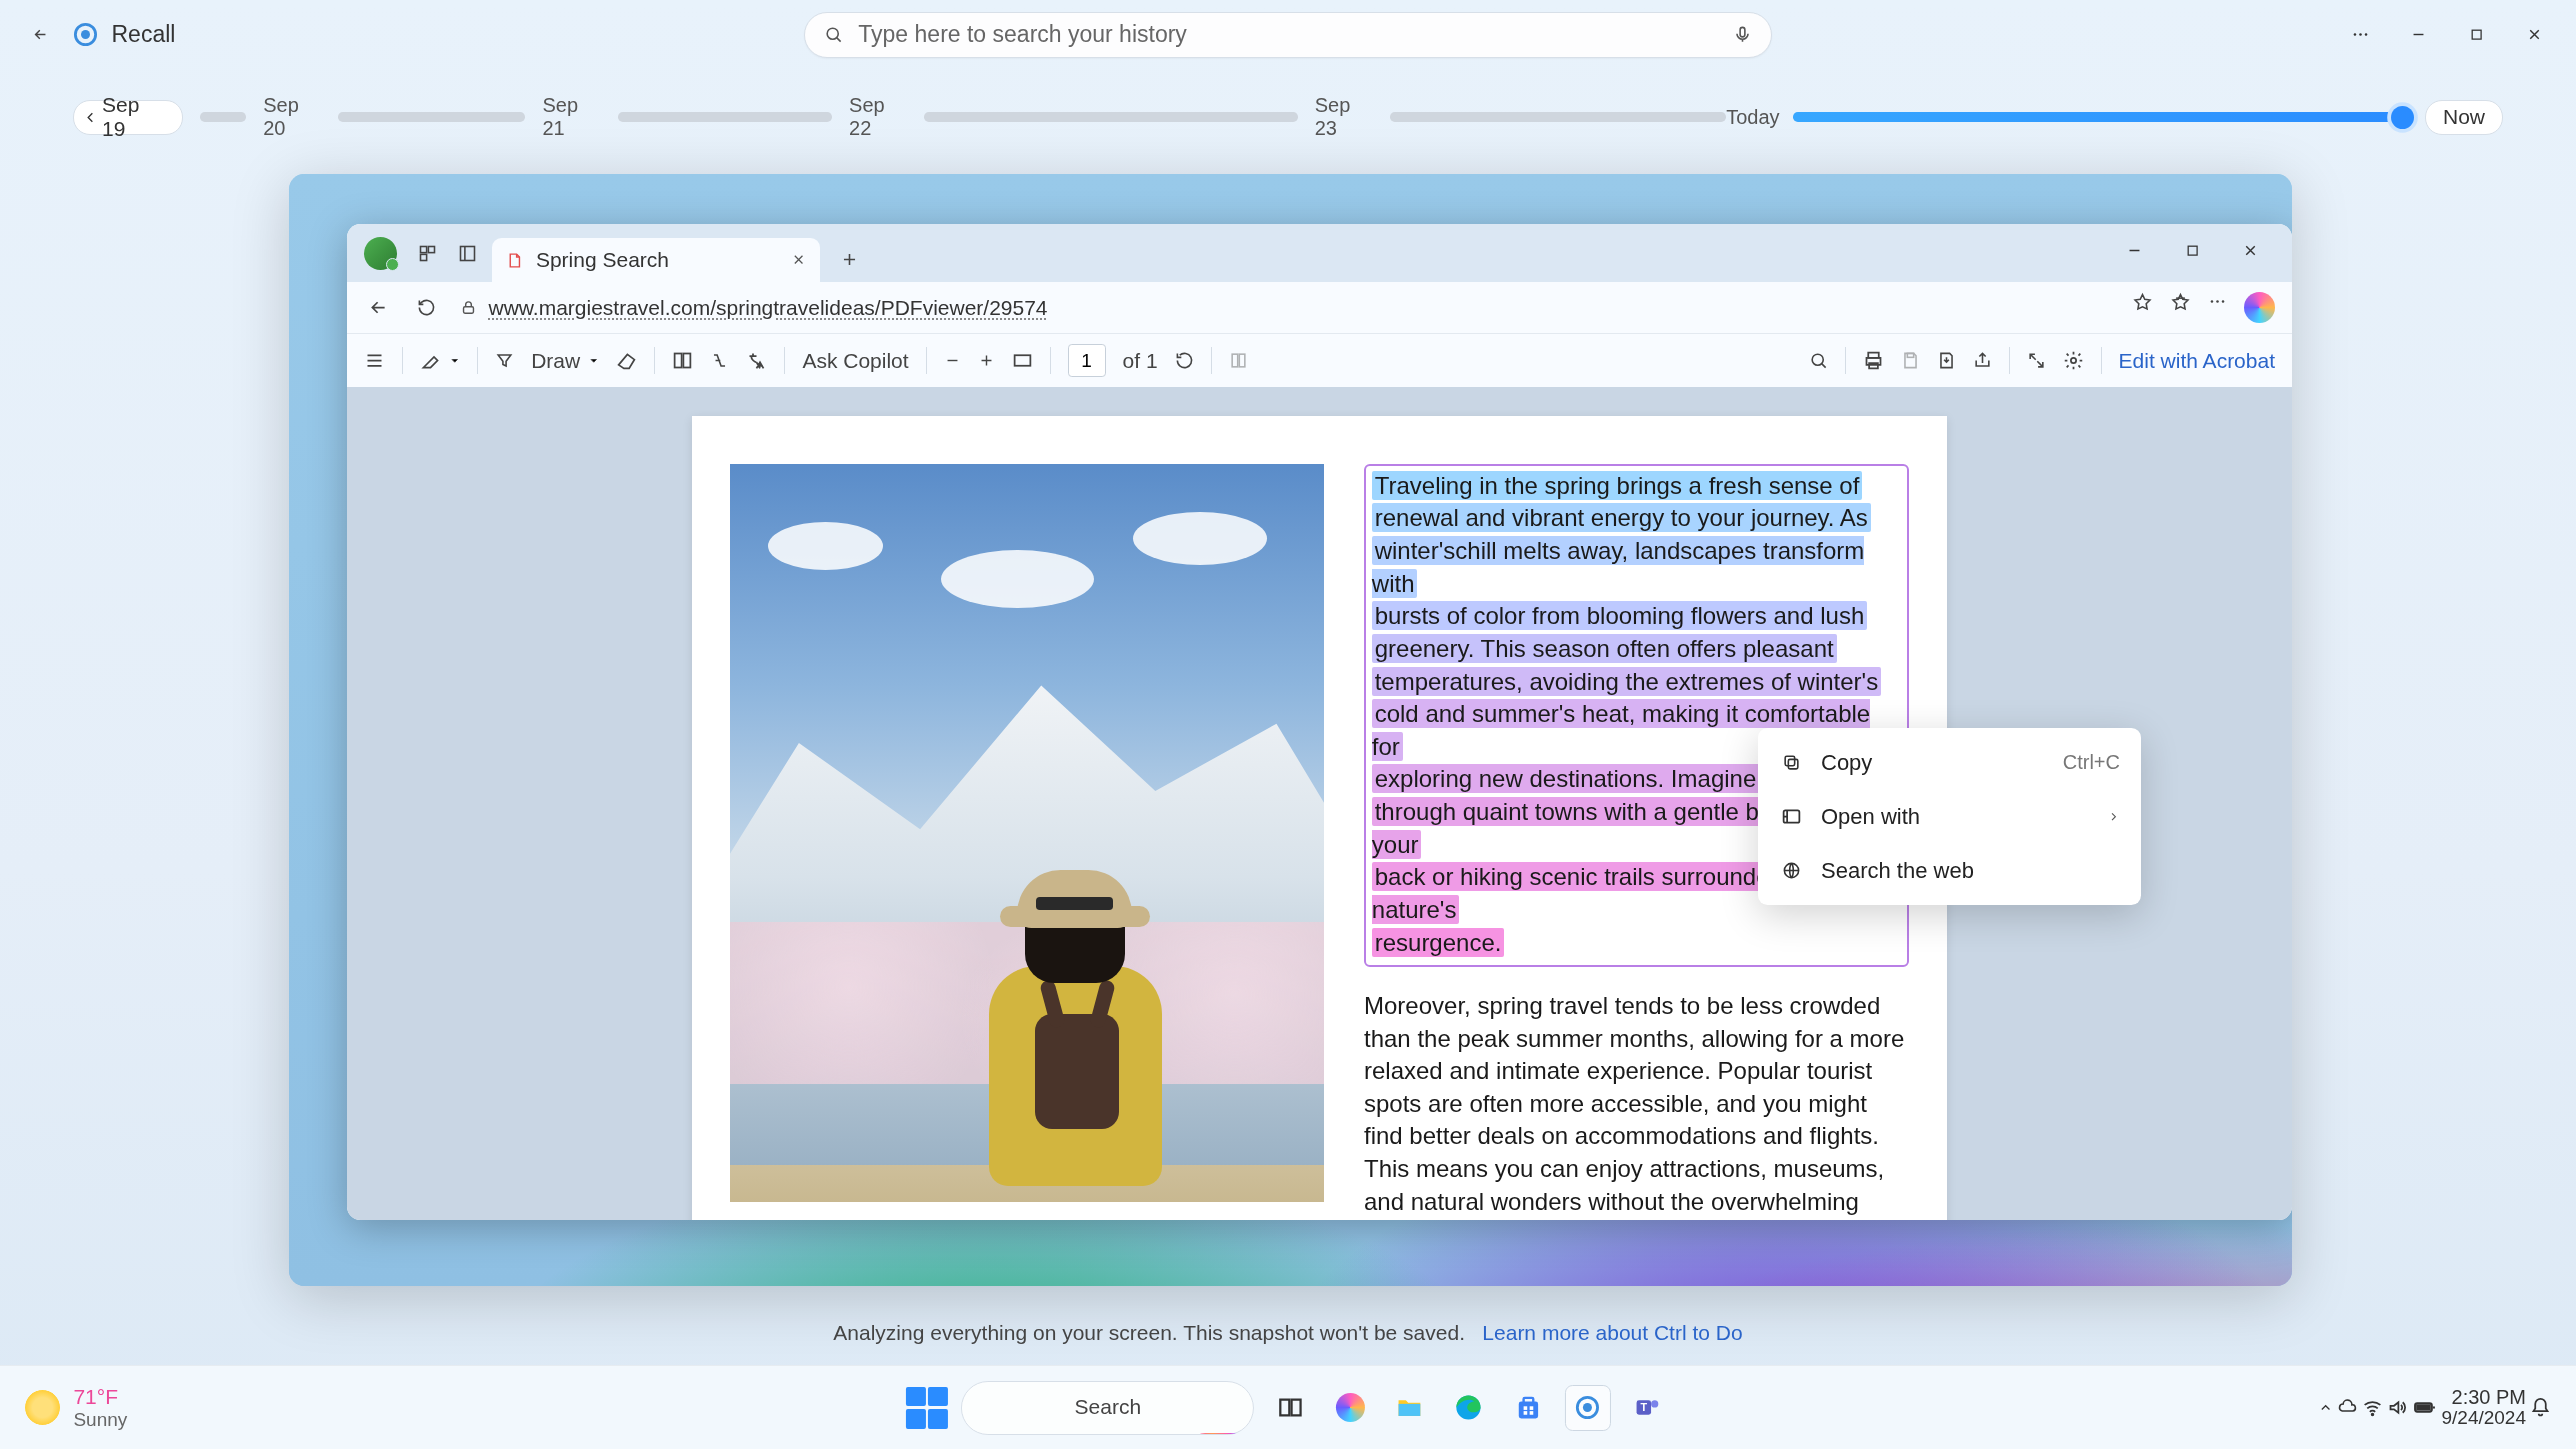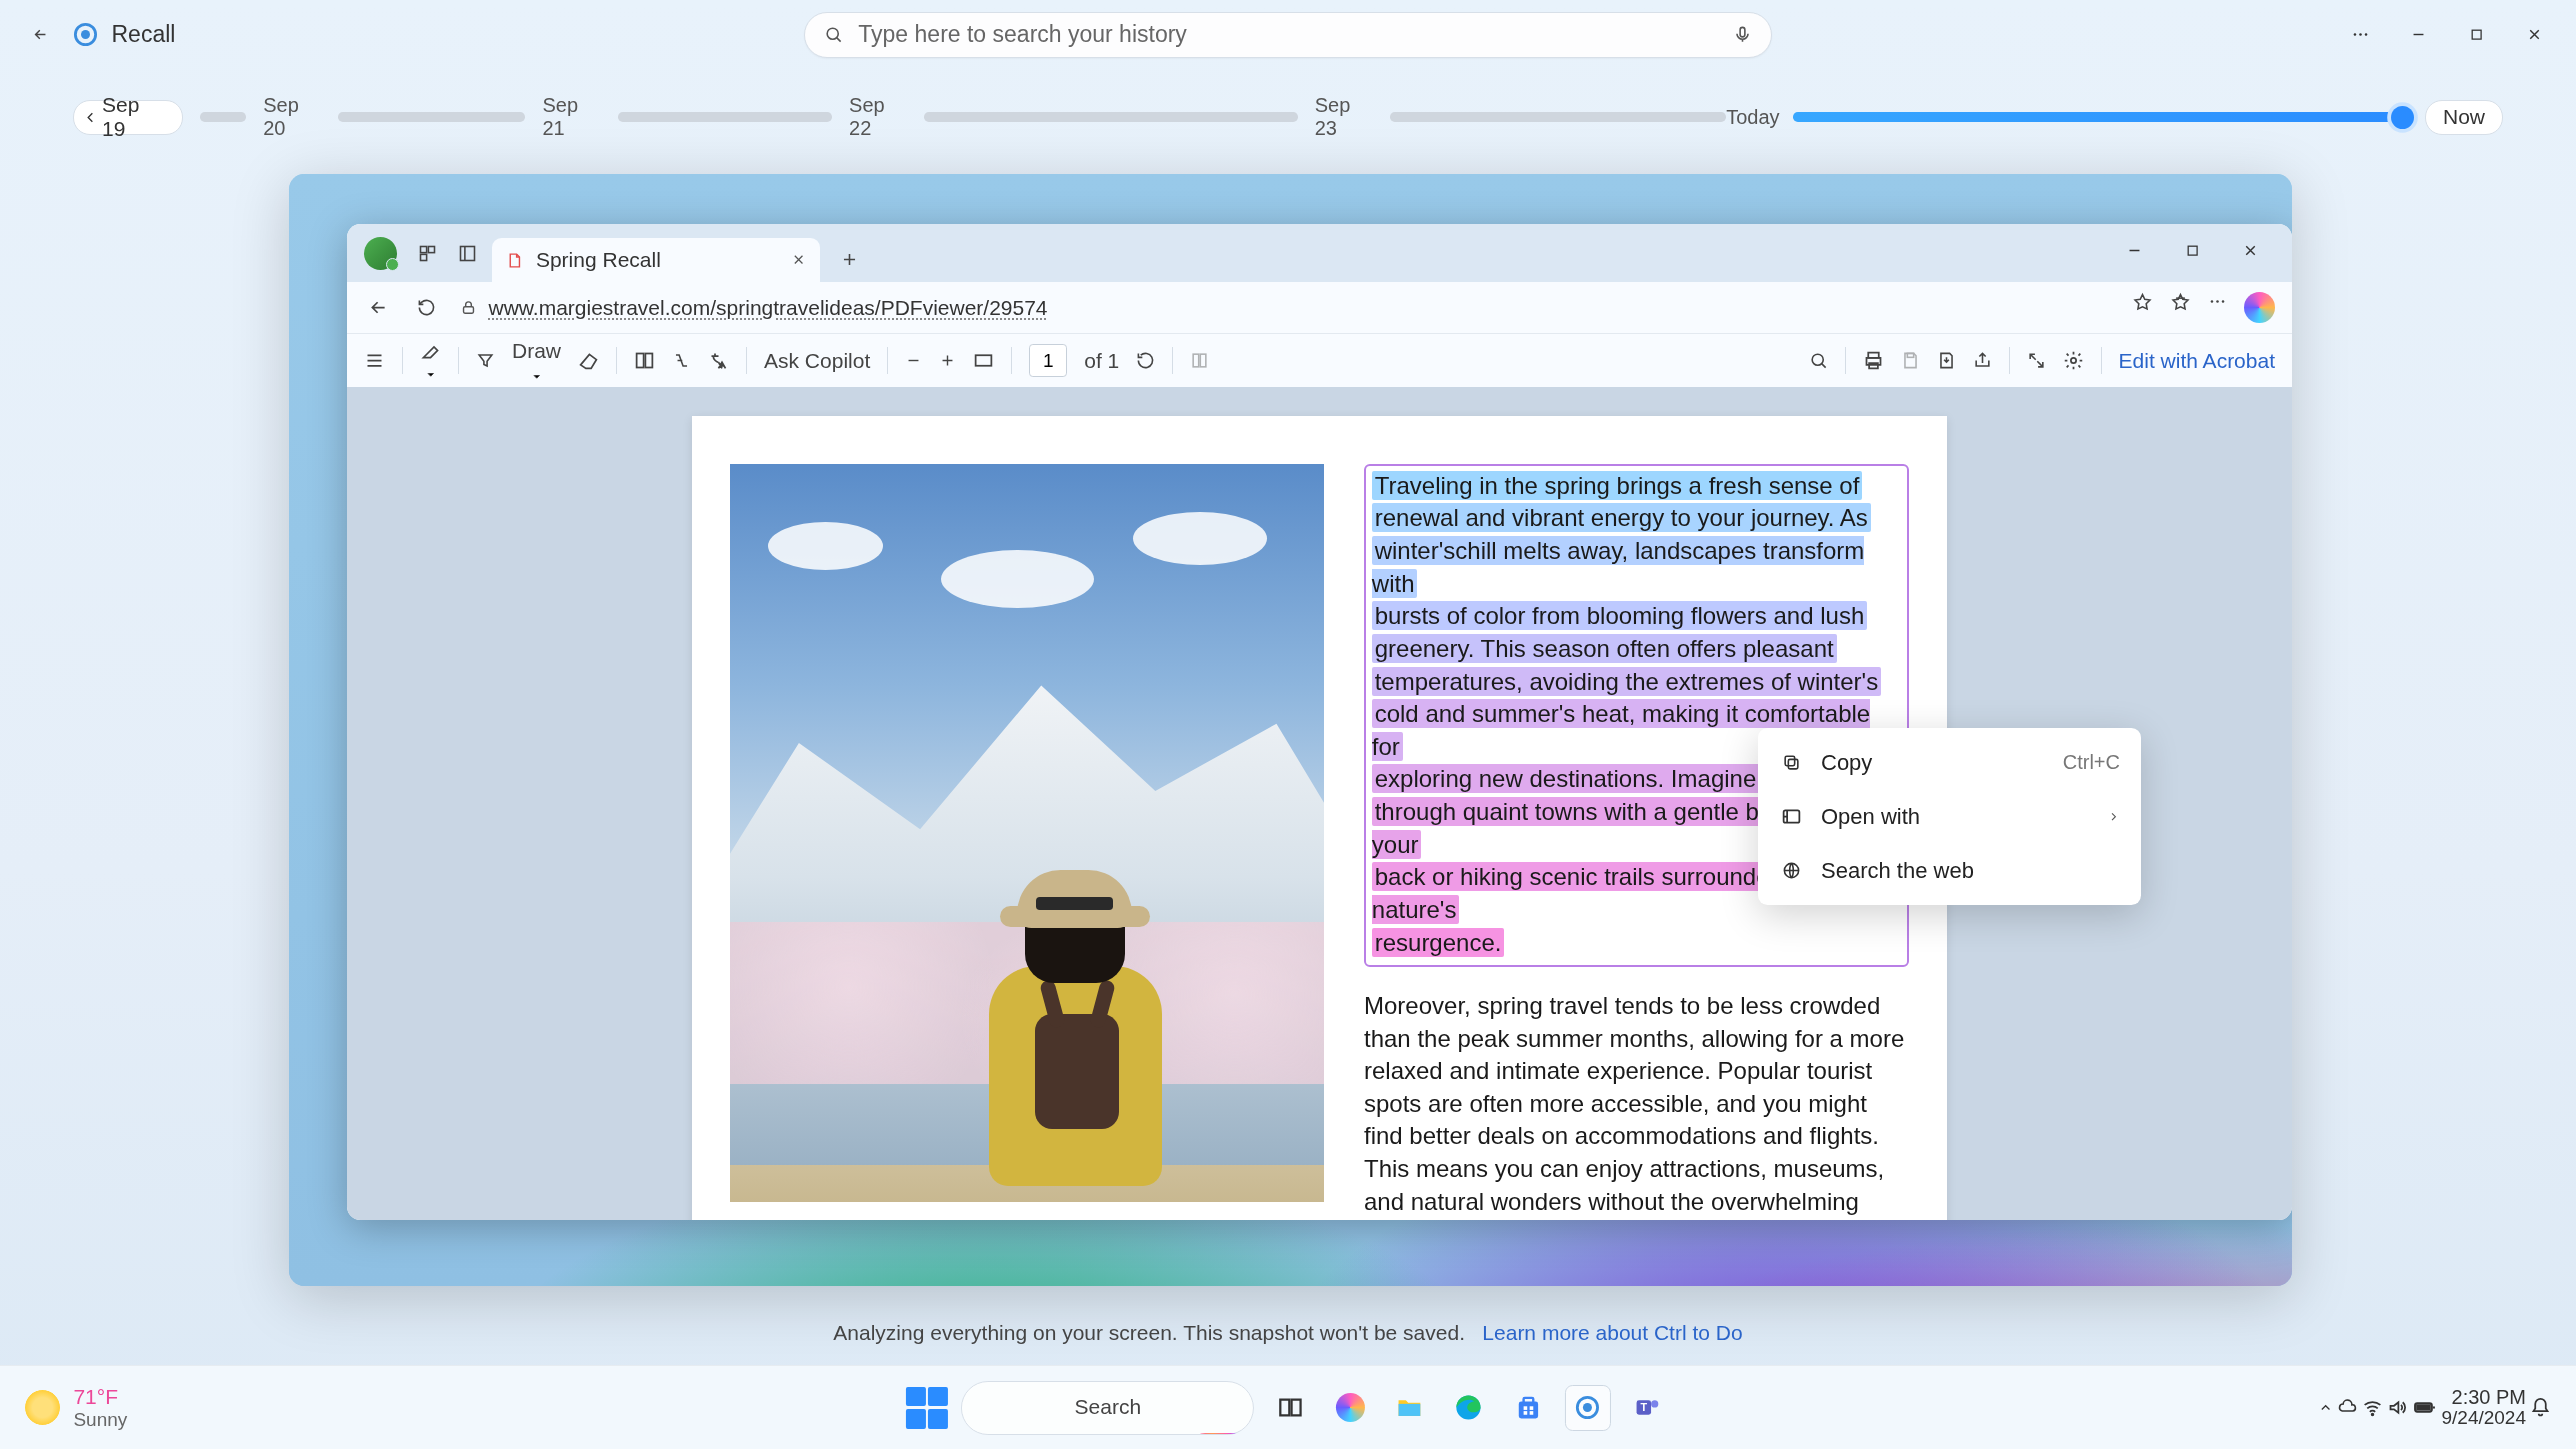--- a/index.html
+++ b/index.html
@@ -103,21 +103,21 @@
   .url-box .lock{color:#555;}
   .url-text { color:#333; text-decoration: underline dotted #888; text-underline-offset:3.8px; }
   .edge-url .right { margin-left:auto; display:flex; gap:17px; }
   .copilot-orb{width:31px;height:31px;border-radius:50%;background:conic-gradient(#ff5cc0,#ffb74d,#42d3ff,#6a5cff,#ff5cc0);}
 
   .pdf-toolbar {
     height:54px; background:#f8fbff; border-bottom:1px solid #e3e9f0;
     display:flex; align-items:center; padding:0 17px; gap:17px; color:#444; font-size:21px;
   }
   .pdf-toolbar .sep{width:1px;height:27px;background:#d5dde6;}
-  .pdf-toolbar .tbtn{display:flex;align-items:center;gap:7.7px;flex-direction:column;}
+  .pdf-toolbar .tbtn{display:flex;align-items:center;gap:7.7px;}
   .page-input{width:38px;height:33px;border:1px solid #c7d0da;border-radius:3.8px;text-align:center;font-size:19px;}
   .pdf-toolbar .spacer{flex:1;}
   .acrobat-link{color:#2a64c9;}
 
   .pdf-body {
     position:absolute; top:163px; left:0; right:0; bottom:0;
     background:#c9d6e4; display:flex; justify-content:center; padding-top:29px;
   }
   .page {
     width:1255px; background:#fff; box-shadow:0 1.9px 9.6px rgba(0,0,0,0.1);
@@ -320,21 +320,21 @@
             <path d="M9 4v16"></path>
           </svg>
         </div>
       <div class="tab">
         <span class="pdf-icon">
             <svg width="17" height="17" viewBox="0 0 24 24" fill="none" stroke="currentColor" stroke-width="2">
               <path d="M6 3h9l4 4v14H6z"></path>
               <path d="M15 3v4h4"></path>
             </svg>
           </span>
-        <span>Spring Recall</span>
+        <span>Spring Search</span>
         <span class="close">
             <svg width="15.3" height="15.3" viewBox="0 0 24 24" stroke="currentColor" stroke-width="2">
               <path d="M6 6l12 12M18 6L6 18"></path>
             </svg>
           </span>
       </div>
       <div class="new-tab">
           <svg width="19" height="19" viewBox="0 0 24 24" stroke="currentColor" stroke-width="2">
             <path d="M12 5v14M5 12h14"></path>
           </svg>

